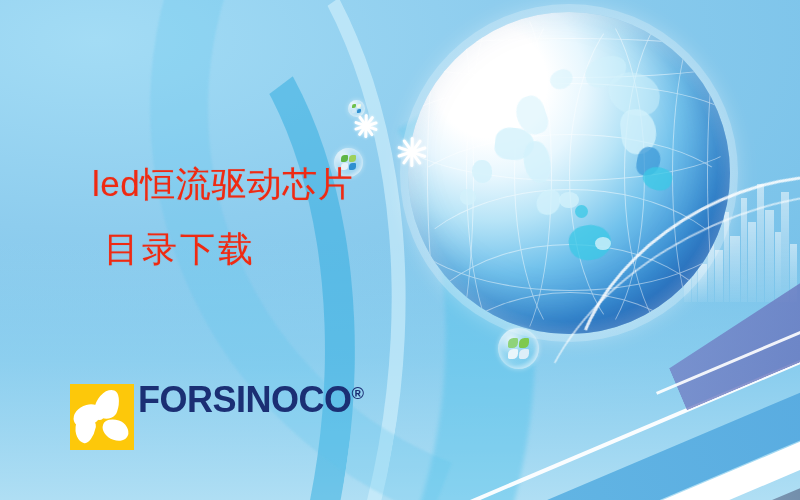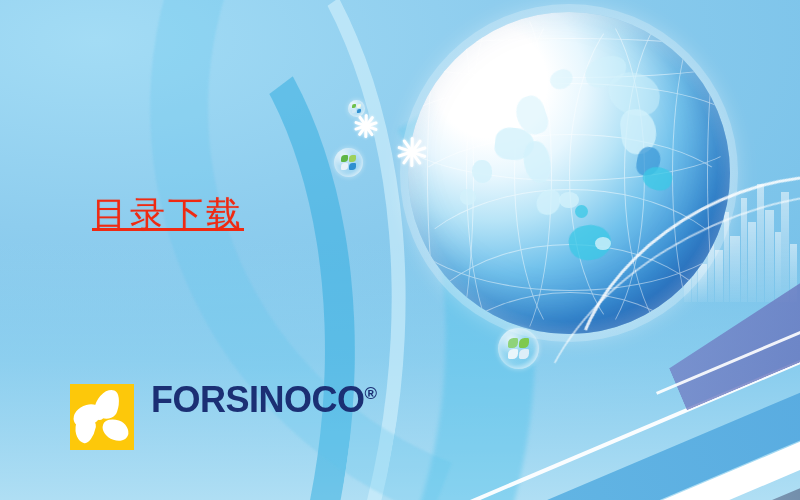--- a/index.html
+++ b/index.html
@@ -178,32 +178,32 @@
   .headline{
     position:absolute;left:92px;top:166px;
     color:#ef2a12;
     font-size:35px;
     line-height:1.0;
     letter-spacing:.5px;
     font-family:"Liberation Sans","DejaVu Sans",sans-serif;
     text-shadow:0 0 1px rgba(239,42,18,.35);
     white-space:nowrap;
   }
-  .headline .l2{display:block;margin-top:30px;letter-spacing:3px;text-decoration:underline;}
+  .headline .l2{display:block;margin-top:30px;margin-left:12px;letter-spacing:3px;}
 
   
   .logo{position:absolute;left:70px;top:384px;display:flex;align-items:flex-start;}
   .logo-mark{
     position:relative;width:64px;height:66px;background:#fdc80a;
     flex:0 0 auto;
   }
   .logo-mark i{
     position:absolute;display:block;background:#ffffff;
   }
-  .logo-text{margin-left:17px;position:relative;top:-2px;}
+  .logo-text{margin-left:4px;position:relative;top:-2px;}
   .logo-name{
     color:#1b2f74;font-weight:bold;font-size:36px;line-height:36px;
     letter-spacing:-0.5px;white-space:nowrap;
     font-family:"Liberation Sans","DejaVu Sans",sans-serif;
   }
   .logo-name sup{font-size:17px;vertical-align:super;line-height:0;}
   .logo-tag{
     color:#15265e;font-size:17.5px;line-height:20px;margin-top:3px;
     white-space:nowrap;letter-spacing:.1px;
     font-family:"Liberation Sans","DejaVu Sans",sans-serif;
@@ -338,20 +338,21 @@
   <div class="bubble" style="left:498px;top:328px;width:41px;height:41px;">
     <div class="pw">
       <b style="left:0;top:0;background:#8fd37a;"></b>
       <b style="right:0;top:0;background:#7fc94f;"></b>
       <b style="left:0;bottom:0;background:#eaf6fb;"></b>
       <b style="right:0;bottom:0;background:#ddeef8;"></b>
     </div>
   </div>
 
   <div class="headline">
+    <span class="l1">led恒流驱动芯片</span>
     <span class="l2">目录下载</span>
   </div>
 
   <div class="logo">
     <div class="logo-mark">
       <i style="width:23px;height:30px;left:26px;top:5px;border-radius:60% 40% 55% 45% / 70% 65% 35% 30%;transform:rotate(18deg);"></i>
       <i style="width:29px;height:21px;left:3px;top:21px;border-radius:55% 45% 60% 40% / 60% 40% 60% 40%;transform:rotate(-14deg);"></i>
       <i style="width:20px;height:26px;left:5px;top:33px;border-radius:45% 55% 40% 60% / 35% 30% 70% 65%;transform:rotate(12deg);"></i>
       <i style="width:27px;height:20px;left:32px;top:36px;border-radius:50% 50% 45% 55% / 45% 55% 45% 55%;transform:rotate(20deg);"></i>
       <i style="width:9px;height:9px;left:25px;top:27px;border-radius:50%;"></i>

